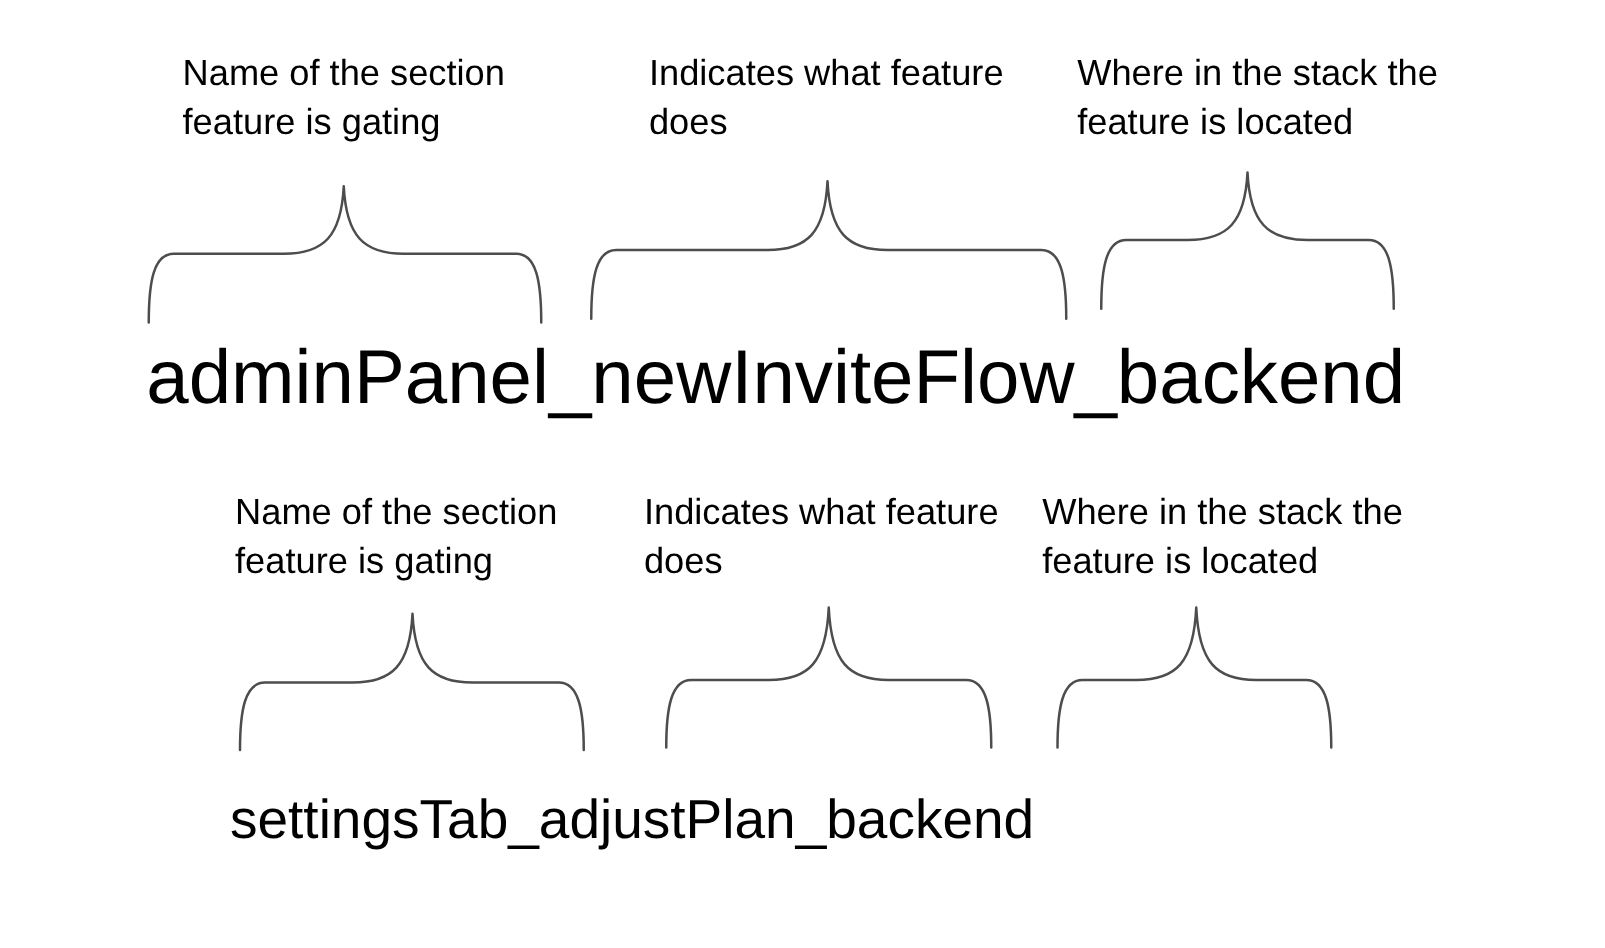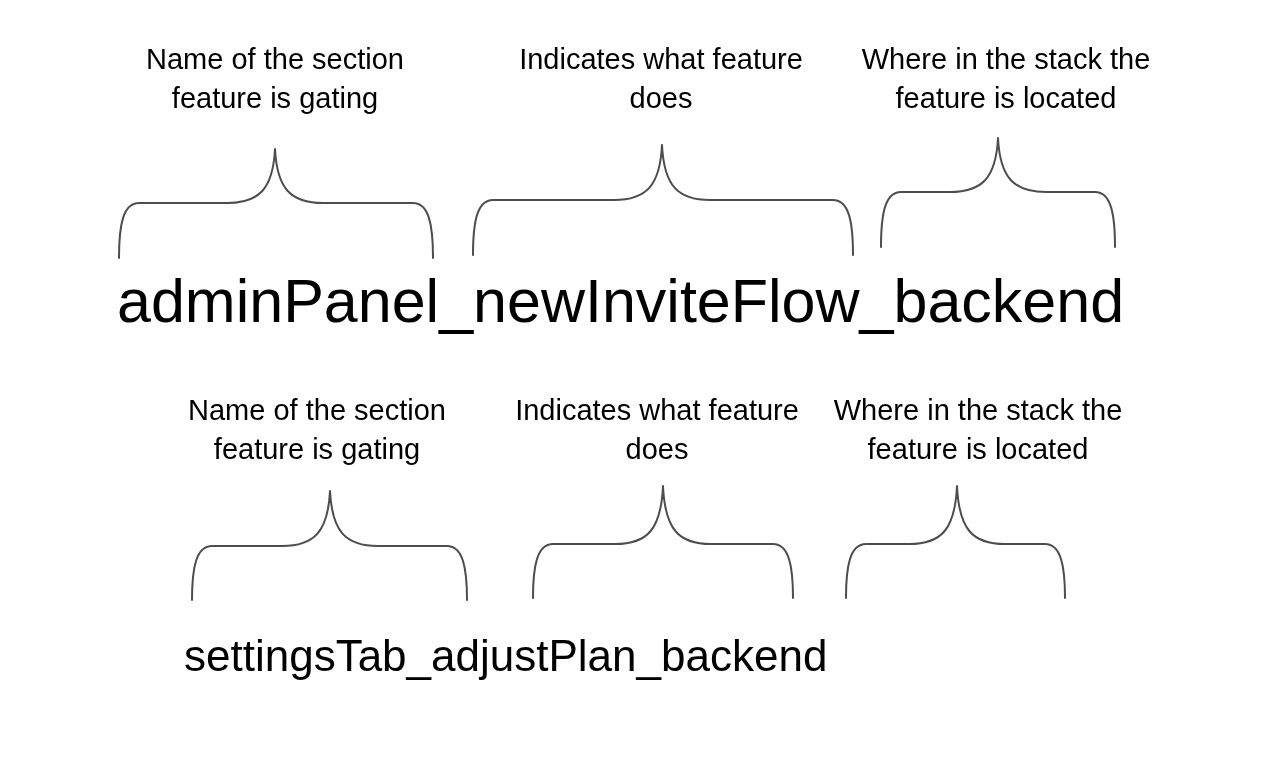--- a/index.html
+++ b/index.html
@@ -17,21 +17,20 @@
   }
   .braces-layer path{
     fill:none;
     stroke-width:2;
     stroke-linecap:round;
     stroke-linejoin:round;
   }
   .ann-label{
     position:absolute;
     transform:translateX(-50%);
-    text-align:center;
     font-size:29px;
     line-height:39px;
     white-space:nowrap;
   }
   .flag-name{
     position:absolute;
     white-space:nowrap;
     line-height:1;
     font-weight:400;
   }

